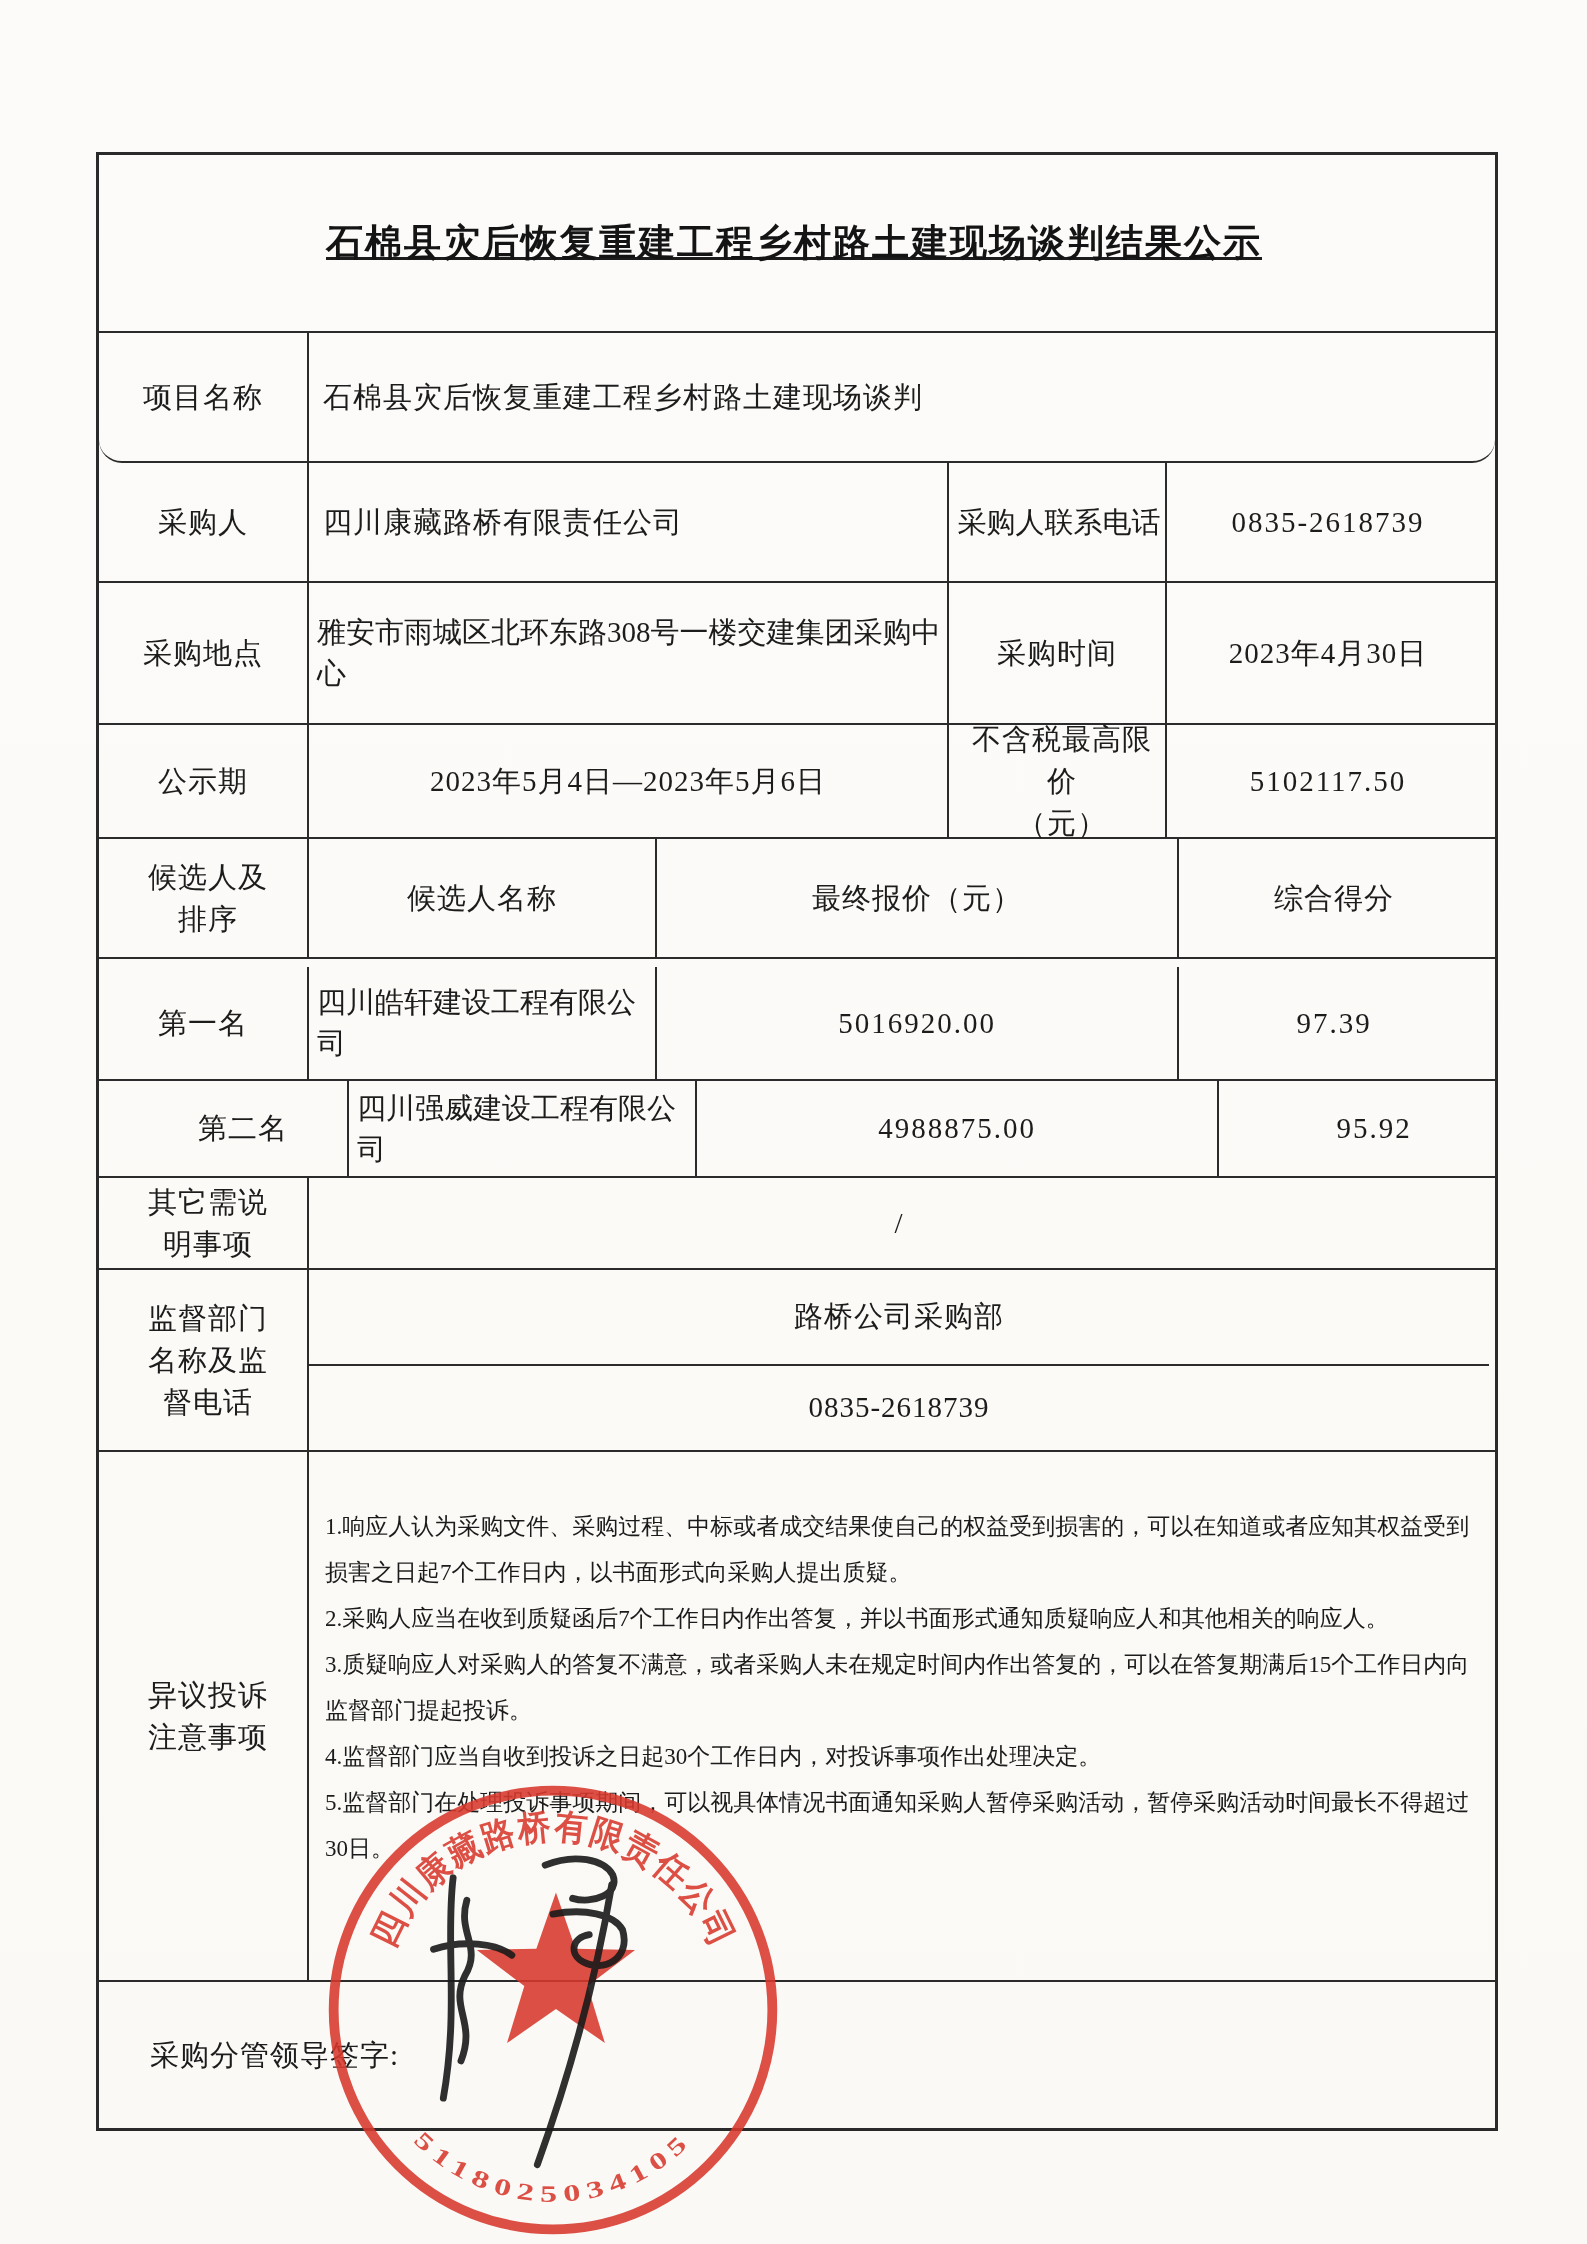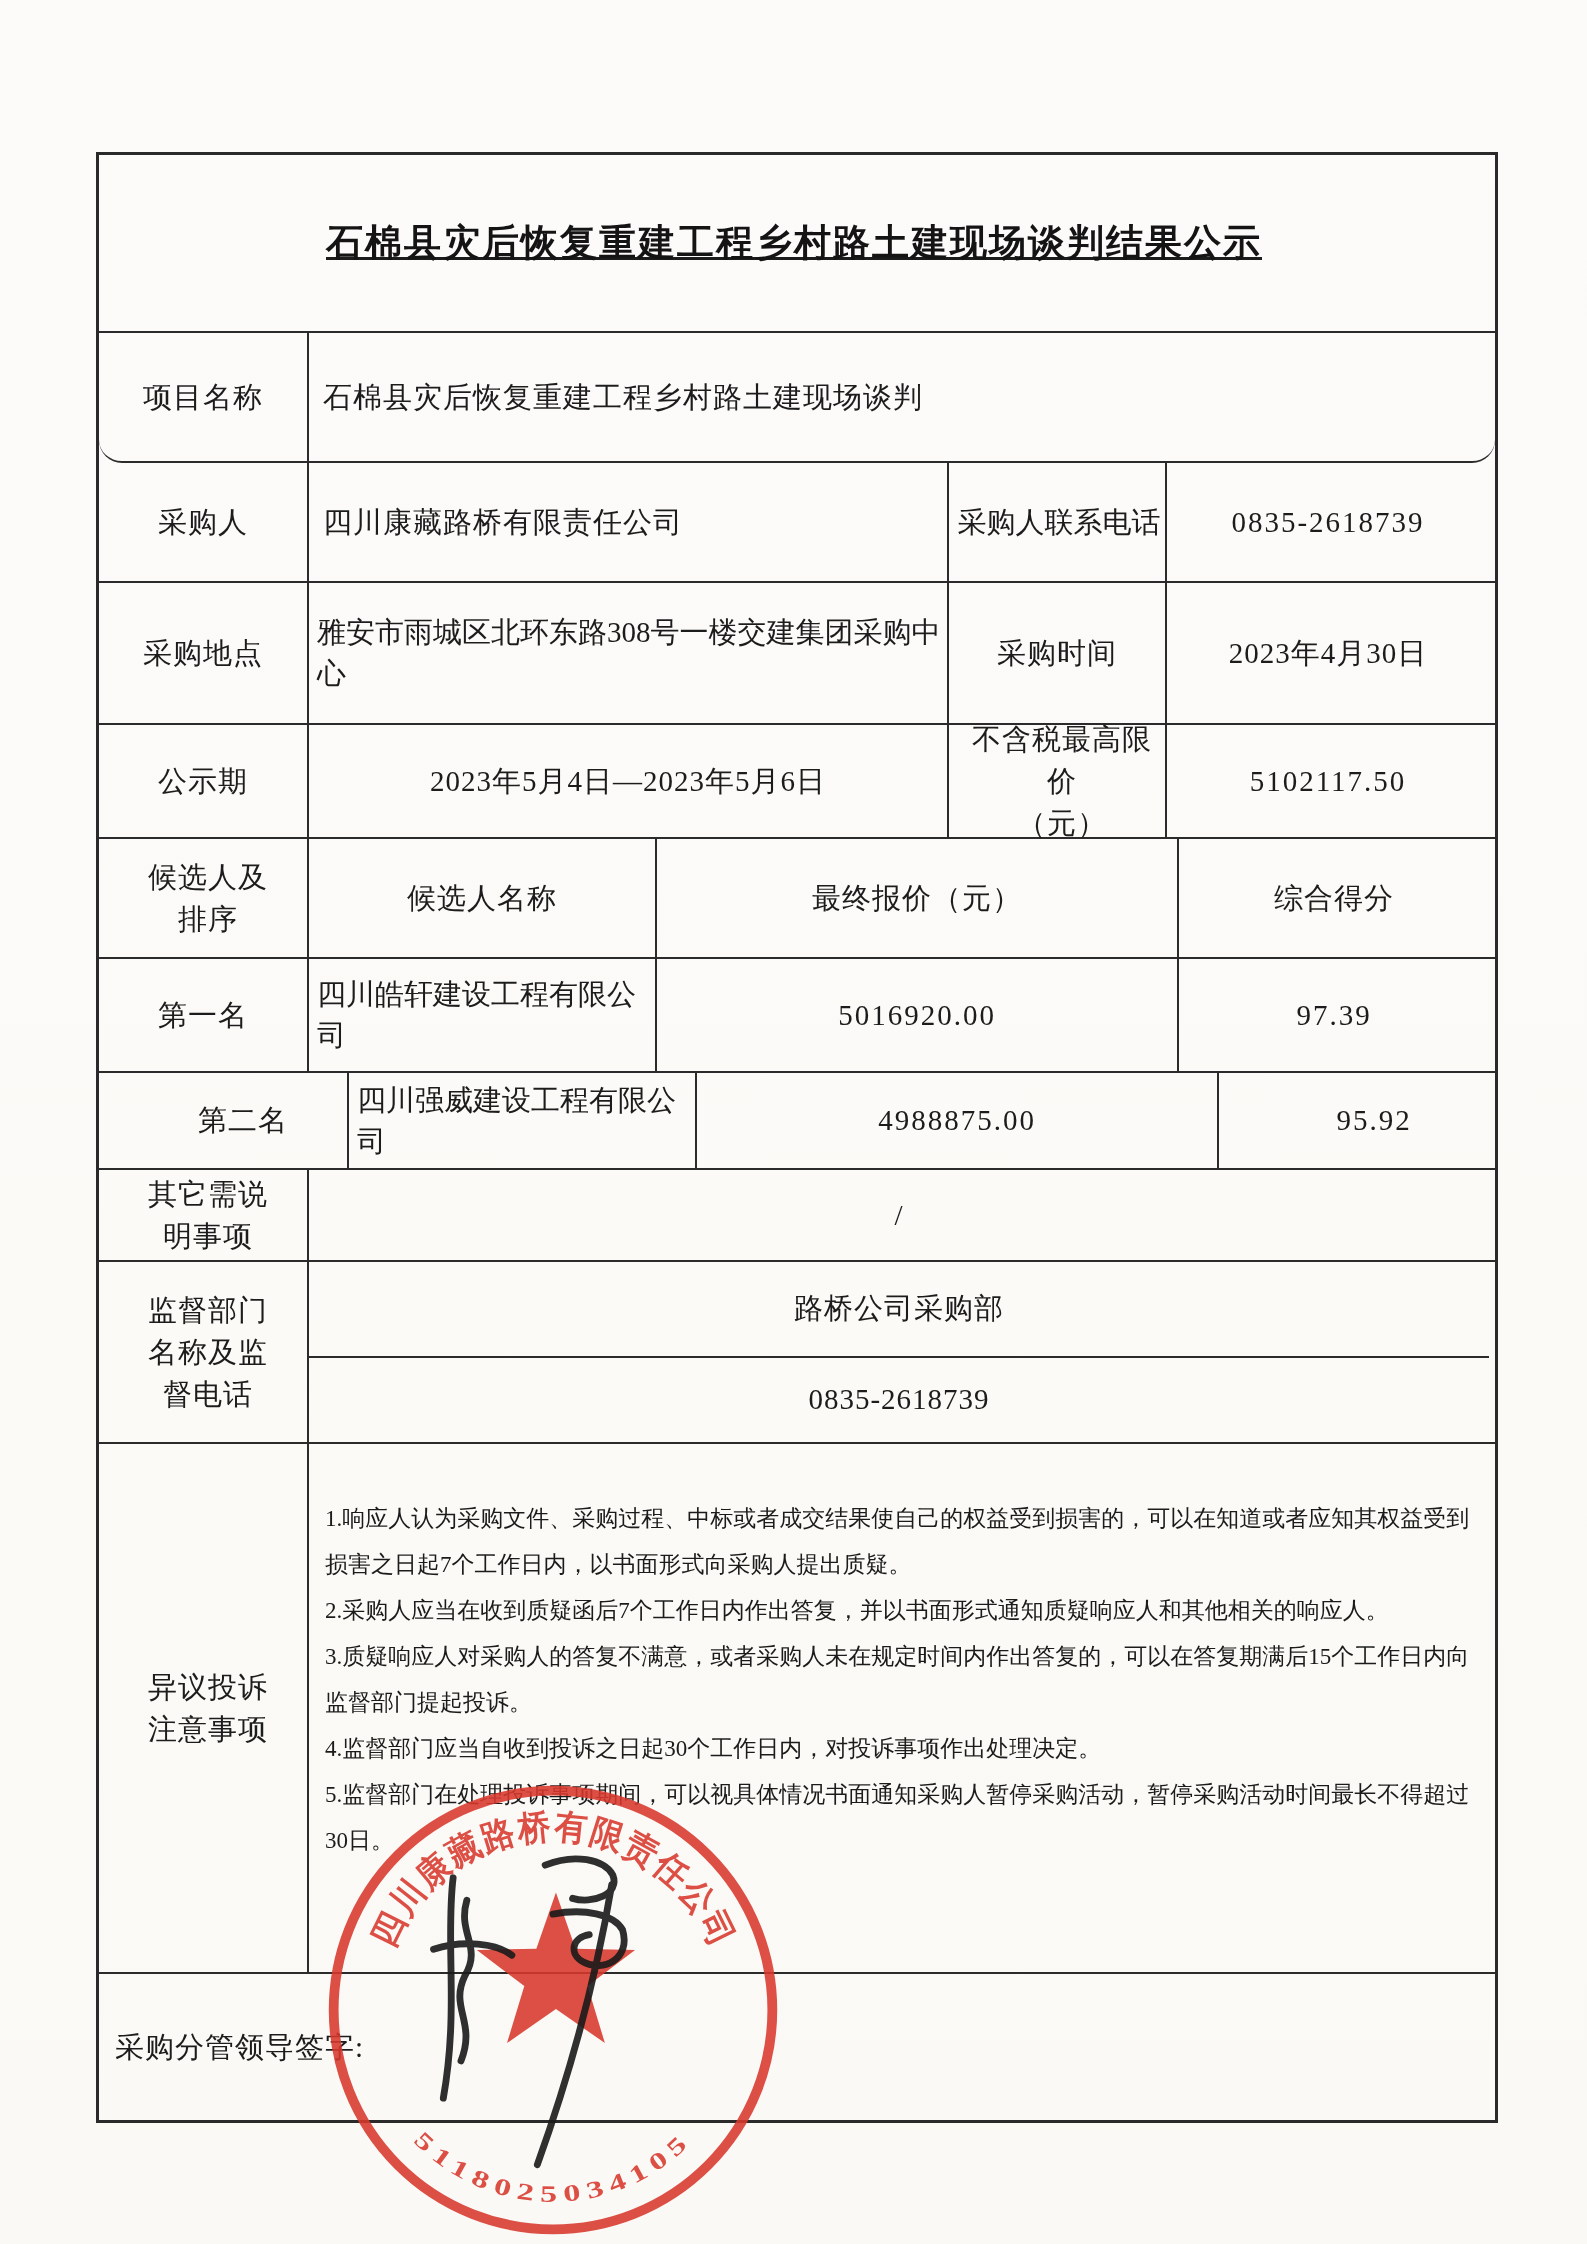--- a/index.html
+++ b/index.html
@@ -9,38 +9,38 @@
     font-family:"Liberation Serif","DejaVu Serif",serif;
     color:#1c1c1c;
     overflow:hidden;
   }
   .page{position:absolute;inset:0;background:linear-gradient(180deg,#fcfbfa 0%,#fbfaf7 60%,#faf9f6 100%);}
   .doc-table{
     position:absolute;left:96px;top:152px;width:1396px;
     border:3px solid #2a2a2a;background:transparent;
   }
   .trow{display:flex;border-bottom:2px solid #2b2b2b;}
-  .trow:last-child{border-bottom:none;}
+  .trow:last-child{border-bottom:none;margin-left:35px;}
   .cell{
     box-sizing:border-box;border-right:2px solid #2b2b2b;
     display:flex;align-items:center;justify-content:center;
     text-align:center;font-size:29px;letter-spacing:1px;line-height:1.4;
   }
   .cell:last-child{border-right:none;}
   .left{justify-content:flex-start;text-align:left;padding-left:14px;}
   .tight{padding-left:8px;padding-right:4px;letter-spacing:0;}
   .col-label{width:210px;flex:none;}
   .vstack{flex-direction:column;padding-left:10px;}
   .r-title{height:176px;text-decoration:underline;}
   .r1{height:128px;border-radius:23px;}
   .r2{height:118px;}
   .r3{height:140px;}
   .r4{height:112px;}
   .r5{height:118px;}
-  .r6{height:112px;}
+  .r6{height:112px;margin-top:8px;}
   .r7{height:95px;padding-left:40px;}
   .r8{height:90px;}
   .r9{height:180px;}
   .r10{height:528px;}
   .r11{height:146px;}
   .w-name2{width:640px;flex:none;}
   .w-sub2{width:218px;flex:none;}
   .w-val2{width:322px;flex:none;}
   .w-cand{width:348px;flex:none;}
   .w-price{width:522px;flex:none;}

